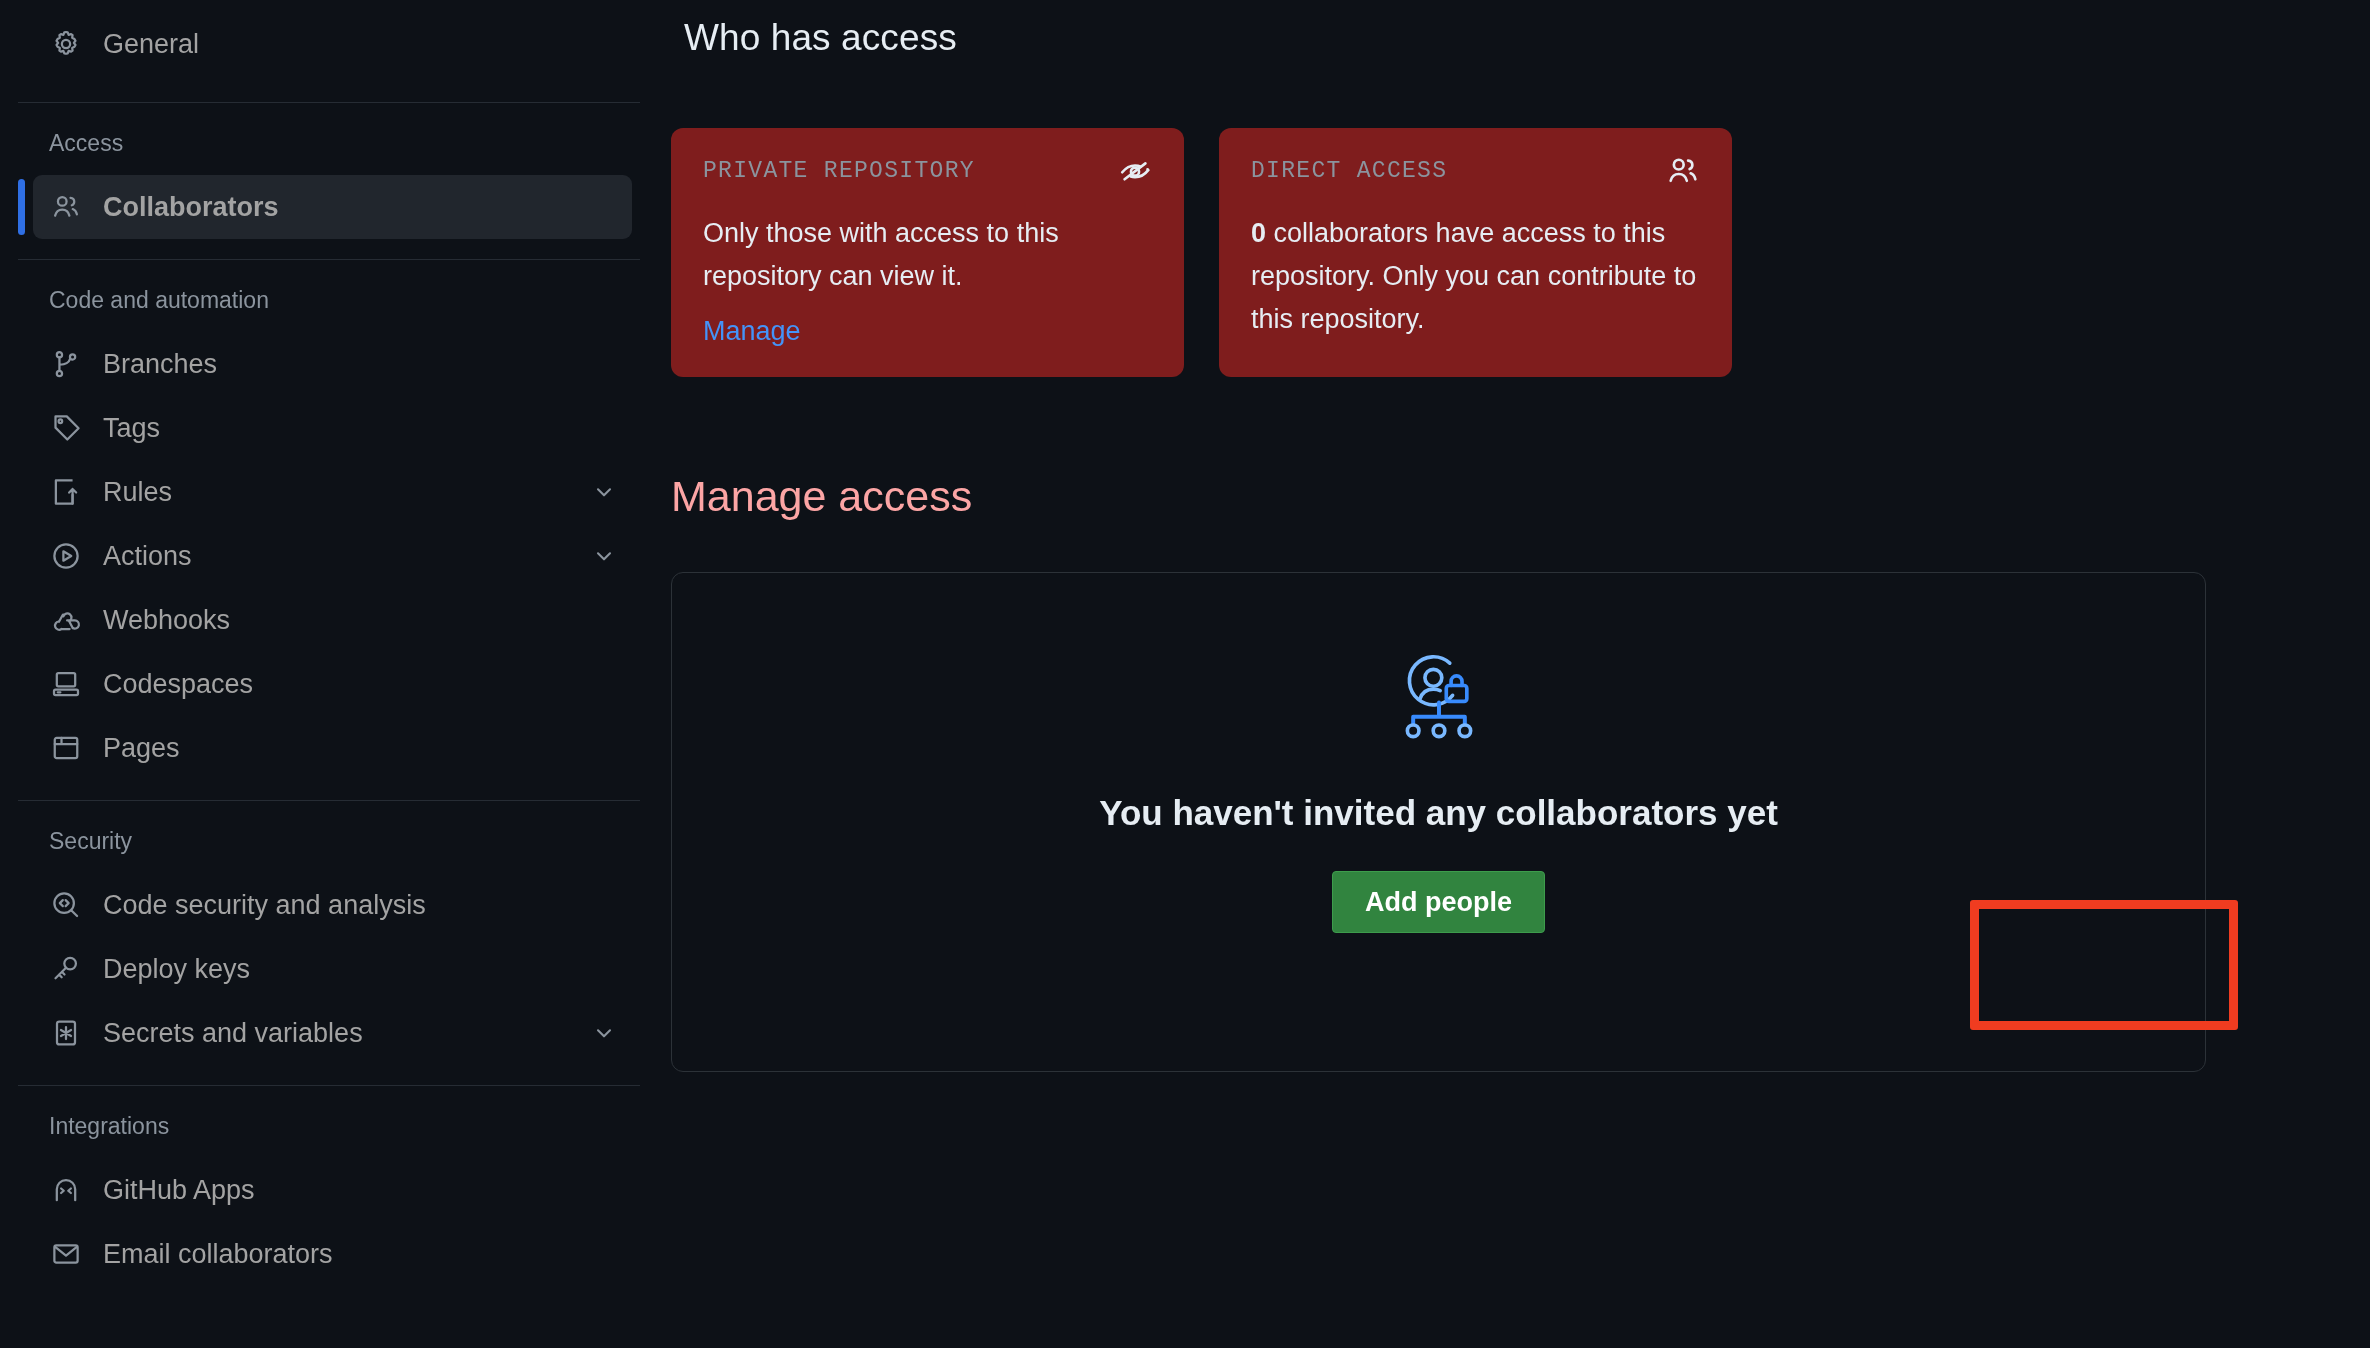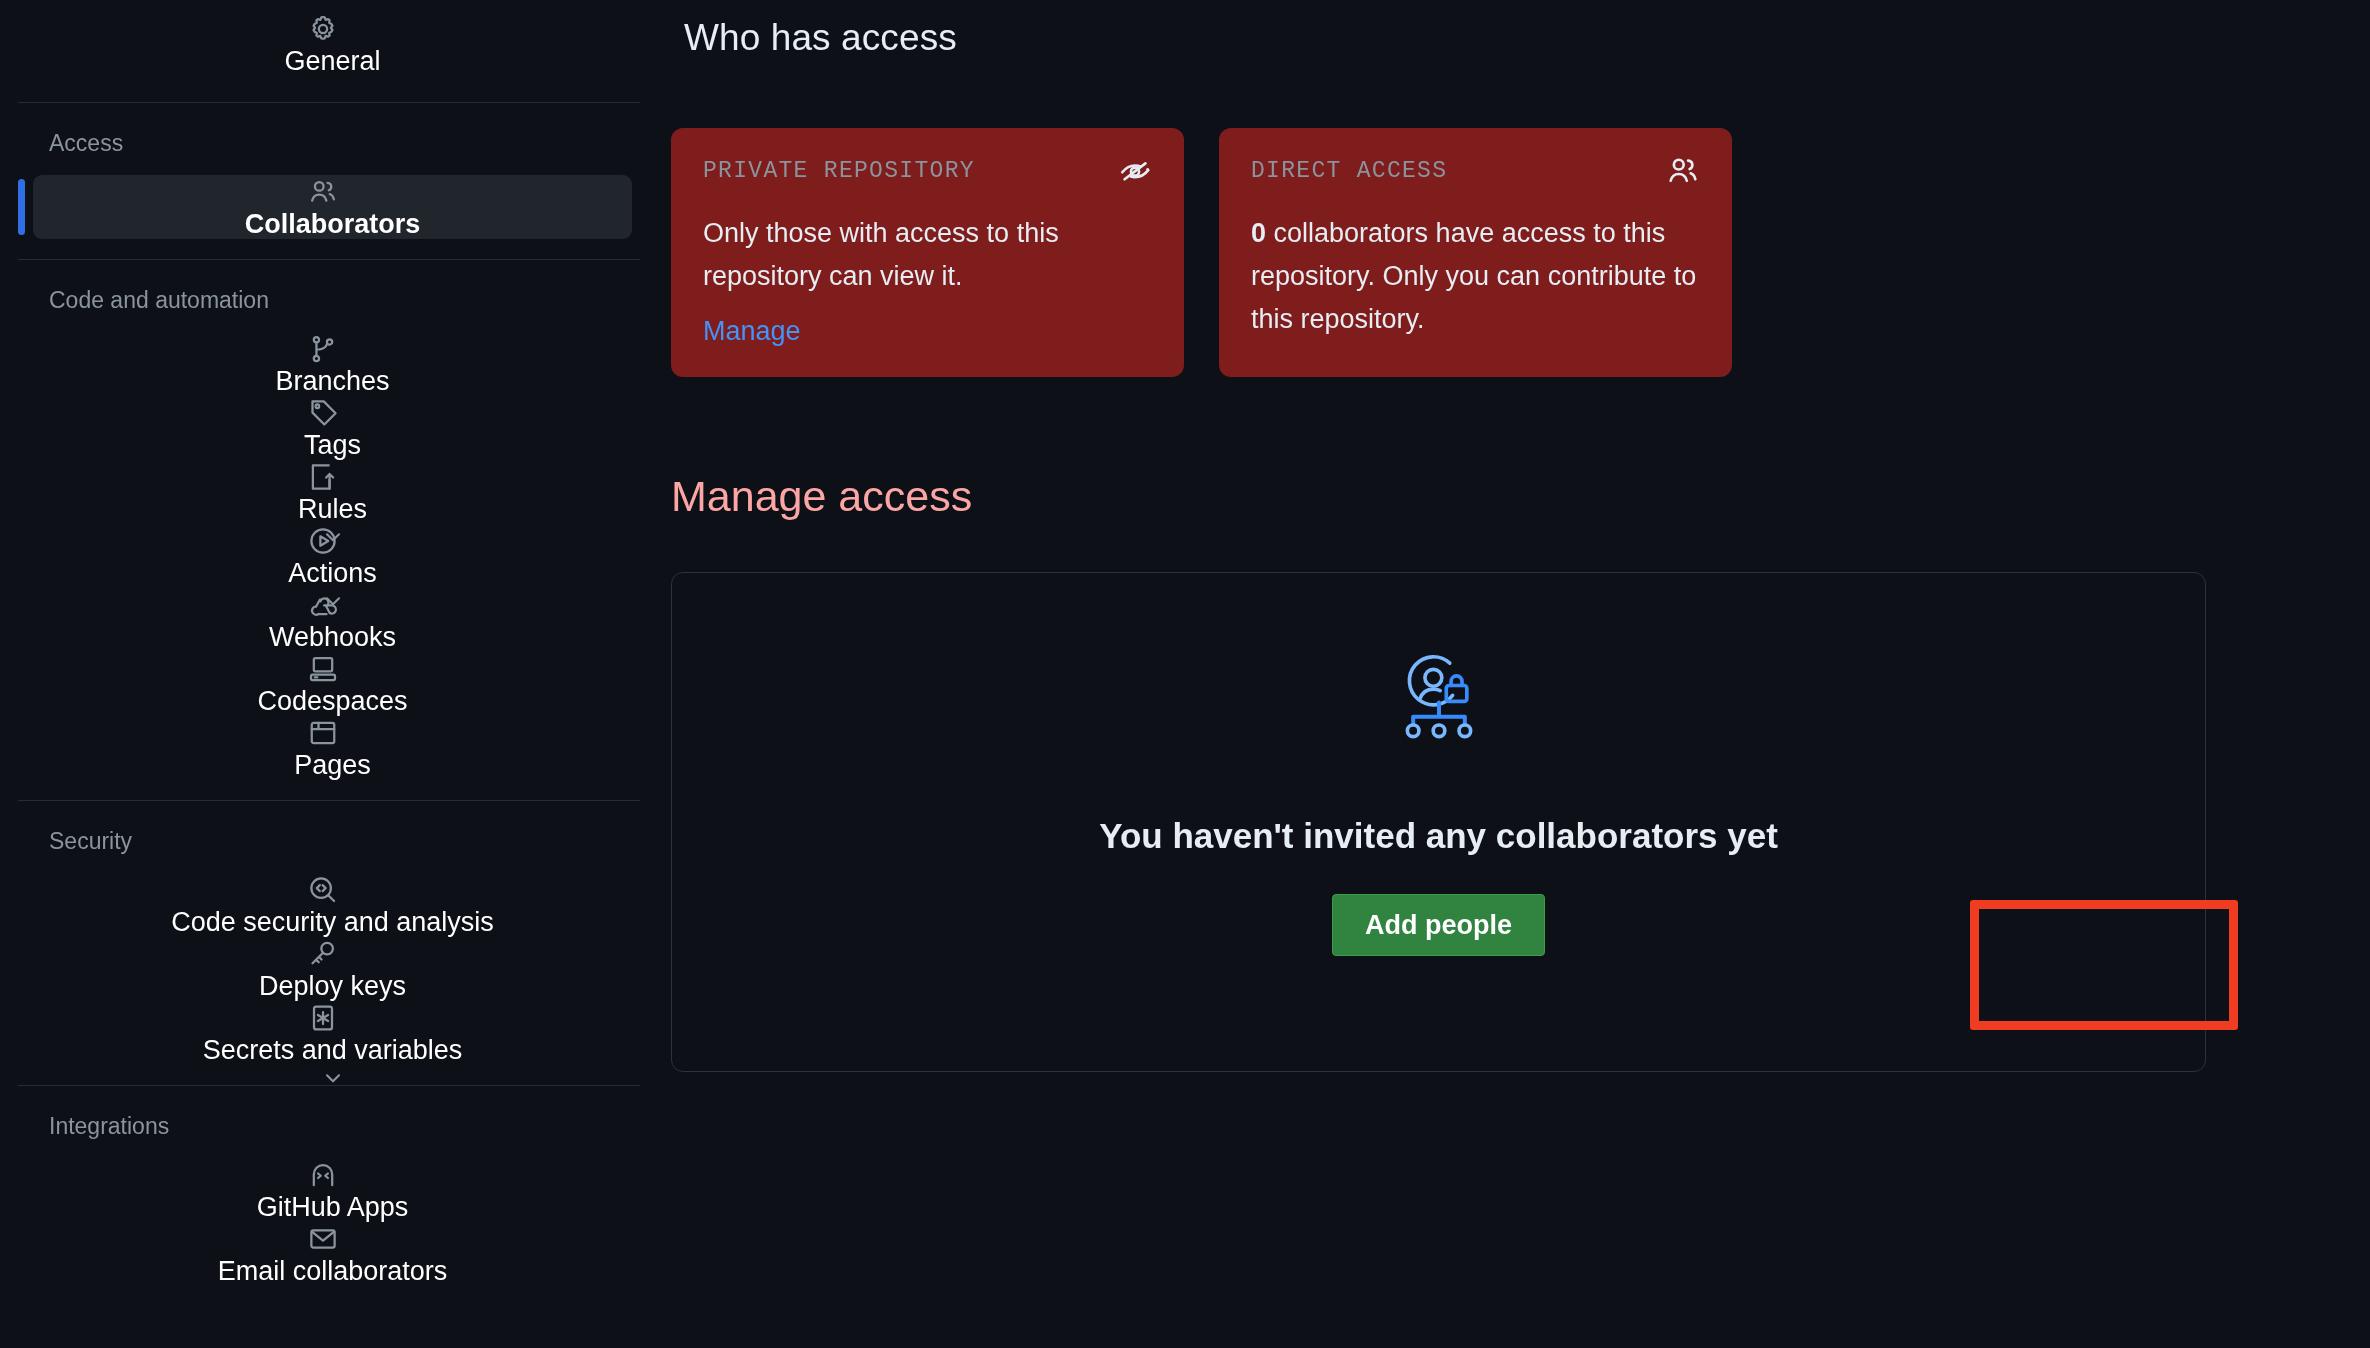--- a/index.html
+++ b/index.html
@@ -29,25 +29,24 @@
   }
 
   .nav-item {
     position: relative;
     display: flex;
     align-items: center;
     height: 64px;
     margin: 0 28px 0 33px;
     padding: 0 16px;
     border-radius: 9px;
-    color: #ffffff;
+    color: #a3a3a3;
     font-size: 27px;
     cursor: pointer;
     user-select: none;
-    flex-direction: column;
   }
   .nav-item .nav-icon {
     width: 34px;
     flex: 0 0 34px;
     display: flex;
     align-items: center;
     justify-content: center;
     margin-right: 20px;
     color: #8b949e;
   }
@@ -183,21 +182,20 @@
     padding-top: 66px;
   }
 
   .empty-illustration { margin-bottom: 44px; }
 
   .empty-title {
     color: #e6edf3;
     font-size: 35px;
     font-weight: bold;
     margin-bottom: 38px;
-    margin-top: 23px;
   }
 
   .btn-primary {
     background: #31843f;
     color: #ffffff;
     font-size: 27px;
     font-weight: bold;
     font-family: "Liberation Sans", sans-serif;
     border: 1px solid #3d9c4c;
     border-radius: 4px;

